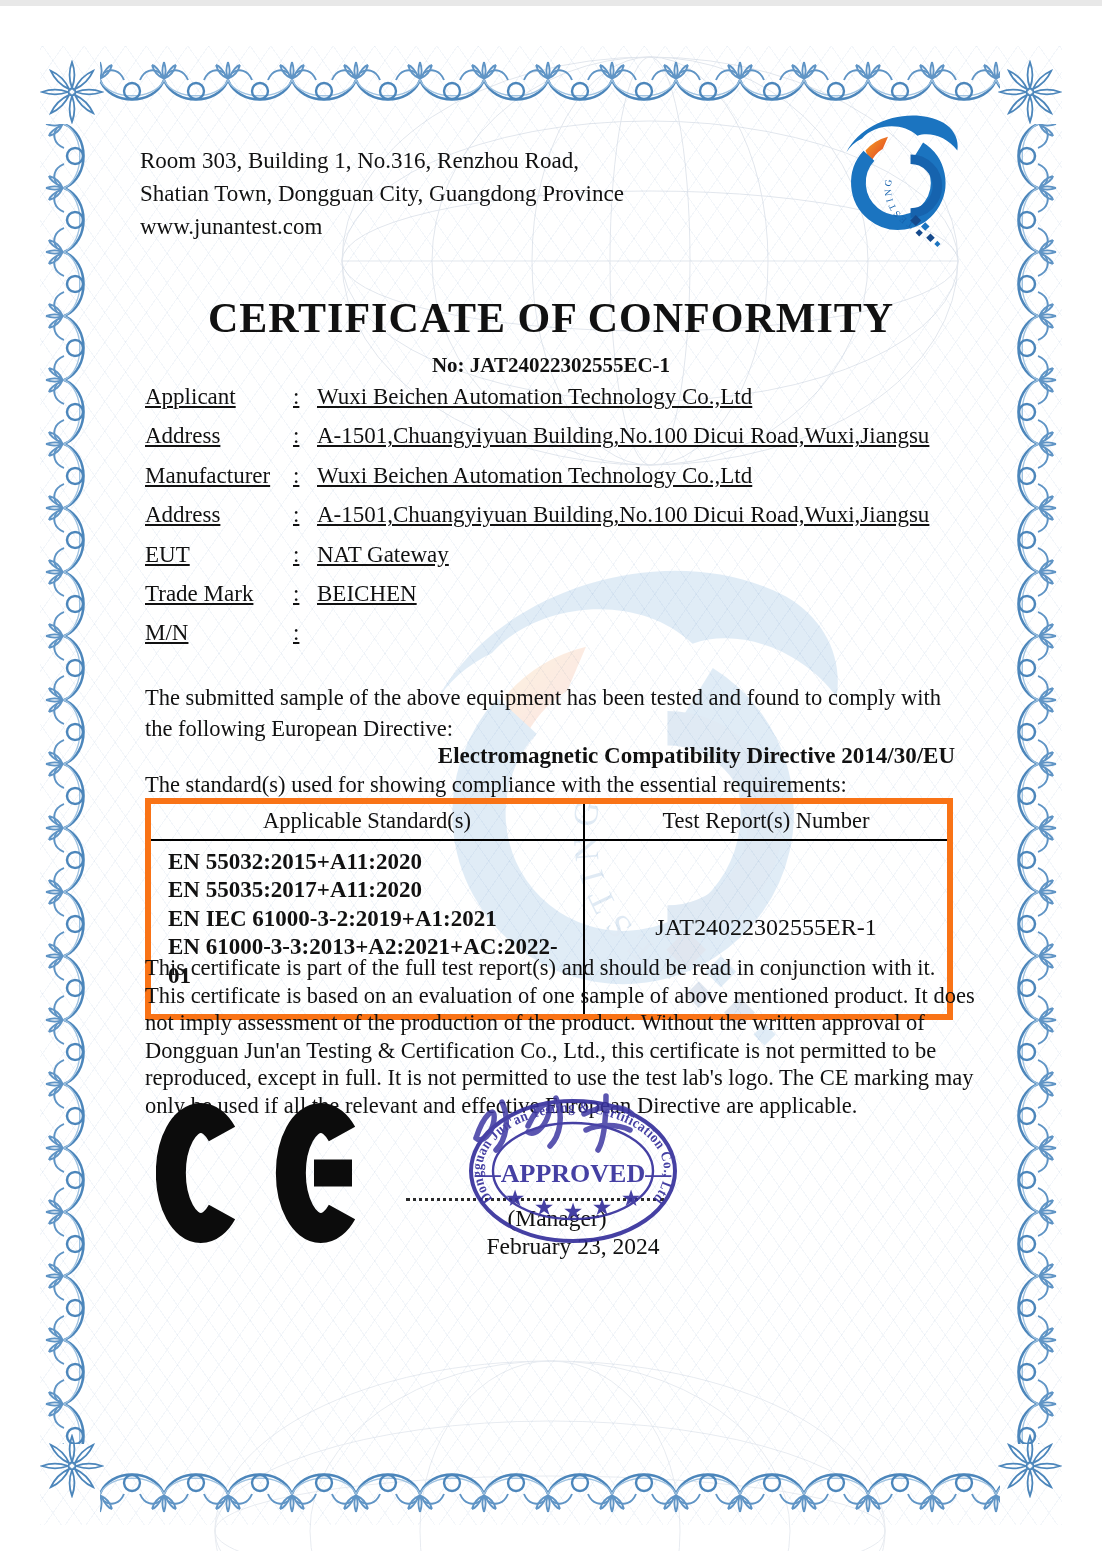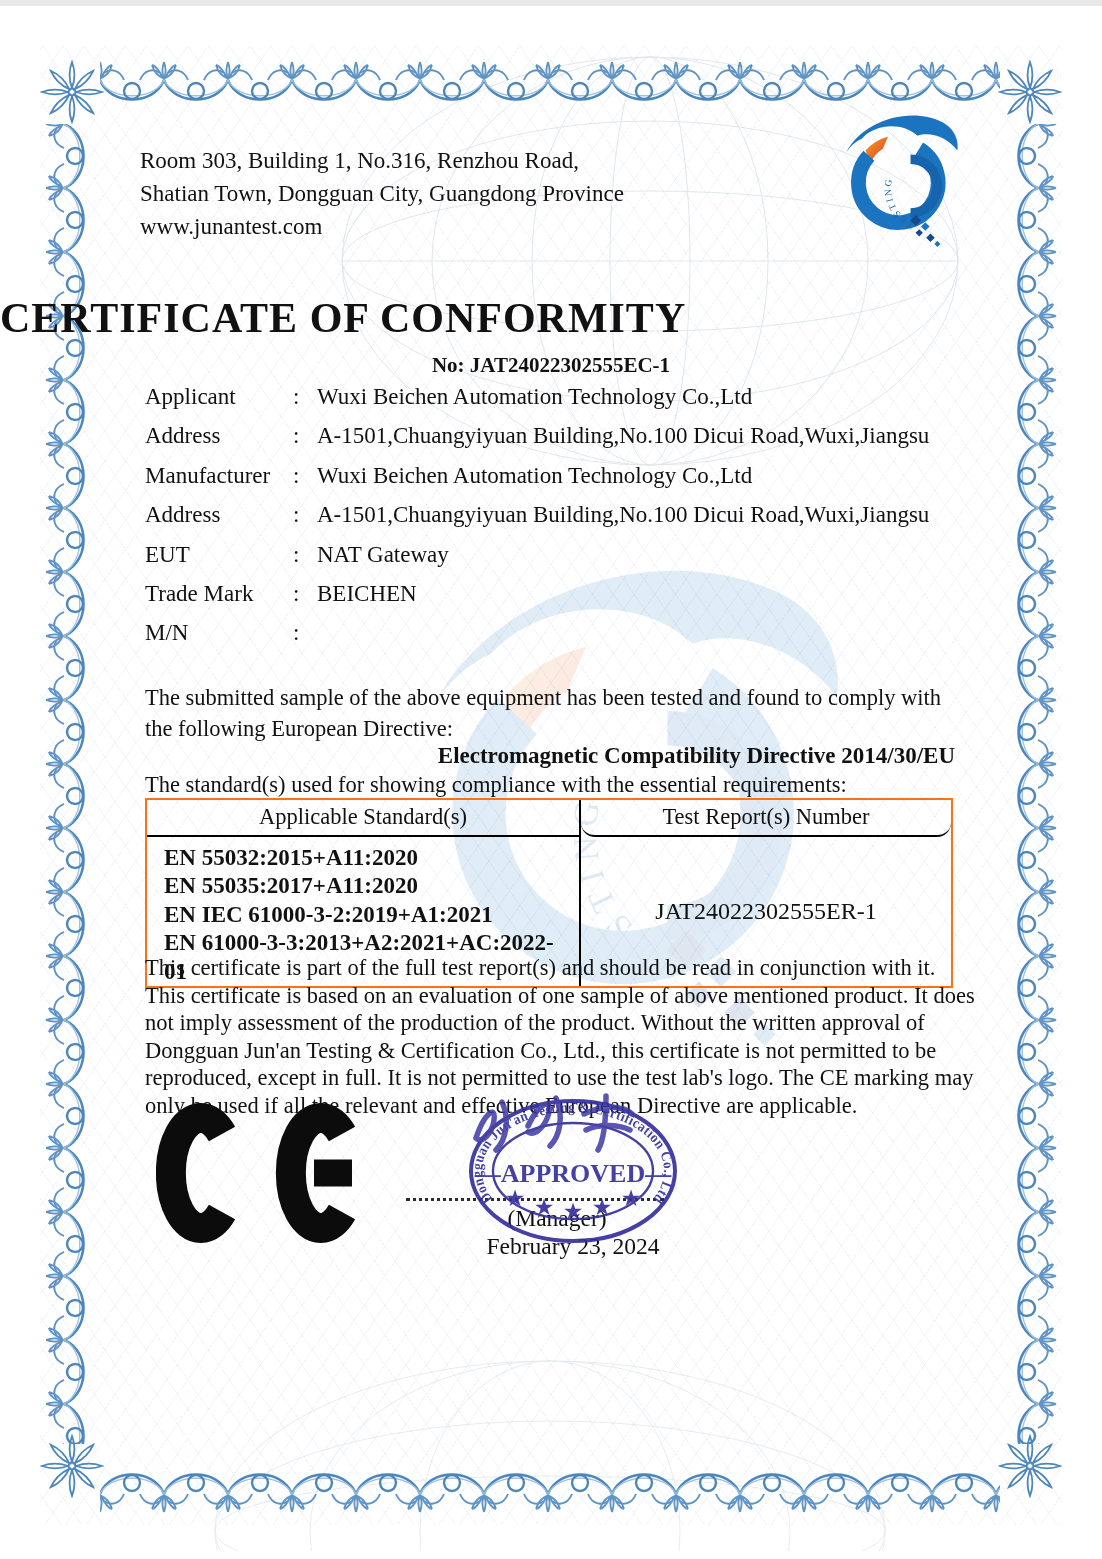--- a/index.html
+++ b/index.html
@@ -28,39 +28,39 @@
   .band-left{left:42px;top:118px;transform-origin:0 0;transform:rotate(90deg) scaleY(-1);}
   .band-right{left:1060px;top:118px;transform-origin:0 0;transform:rotate(90deg);}
   .corner{position:absolute;width:64px;height:64px;}
   
   .globe{position:absolute;opacity:.5;pointer-events:none;}
   .wm-logo{position:absolute;left:398px;top:545px;width:470px;height:505px;opacity:.13;pointer-events:none;}
   
   .lab-address{left:140px;top:138px;font-size:23px;line-height:33px;}
   .logo{left:836px;top:104px;width:130px;height:140px;}
   
-  .title{left:0;right:0;top:288px;text-align:left;font-size:42px;font-weight:bold;letter-spacing:1px;}
+  .title{left:0;right:0;top:288px;text-align:center;font-size:42px;font-weight:bold;letter-spacing:1px;}
   .cert-no{left:0;right:0;top:347px;text-align:center;font-size:21px;font-weight:bold;}
   
   .fields{left:145px;top:373px;width:830px;}
-  .frow{display:flex;height:39.4px;align-items:flex-start;padding-top:5px;box-sizing:border-box;font-size:23px;}
+  .frow{display:flex;height:39.4px;align-items:flex-start;padding-top:5px;box-sizing:border-box;font-size:23px;text-decoration:underline;}
   .flabel{width:148px;flex:none;}
   .fcolon{width:24px;flex:none;}
   .fvalue{flex:1;}
   
   .intro{left:145px;top:676px;width:828px;font-size:22.5px;line-height:31px;}
   .directive{left:145px;top:737px;width:810px;text-align:right;font-size:23px;font-weight:bold;}
   .std-note{left:145px;top:766px;width:828px;font-size:22.5px;}
   
-  .std-table{left:145px;top:792px;width:808px;border:2px solid #f97316;display:grid;grid-template-columns:434px 1fr;box-sizing:border-box;background:transparent;}
+  .std-table{left:145px;top:792px;width:808px;border:6px solid #f97316;display:grid;grid-template-columns:434px 1fr;box-sizing:border-box;background:transparent;}
   .cell{box-sizing:border-box;}
   .th{font-size:22.5px;text-align:center;padding:4px 0 5px;}
   .th1{border-right:2px solid #000;border-bottom:2px solid #000;}
-  .th2{border-bottom:2px solid #000;border-radius:14px;}
-  .td-standards{border-right:2px solid #000;font-weight:bold;font-size:23px;line-height:28.4px;padding:7px 10px 0 17px;font-family:Liberation Serif, serif;}
+  .th2{border-bottom:2px solid #000;}
+  .td-standards{border-right:2px solid #000;font-weight:bold;font-size:23px;line-height:28.4px;padding:7px 10px 24px 17px;font-family:Liberation Serif, serif;}
   .td-report{display:flex;align-items:center;justify-content:center;font-weight:normal;font-size:24px;}
   
   .disclaimer{left:145px;top:948px;width:830px;font-size:22.5px;line-height:27.6px;}
   
   .ce{left:156px;top:1092px;width:205px;height:150px;}
   .dotline{left:406px;top:1172px;width:258px;height:20px;border-bottom:3px dotted #2b2b2b;}
   .stamp{left:432px;top:1076px;width:290px;height:180px;z-index:5;pointer-events:none;}
   .manager{left:412px;top:1199px;width:290px;text-align:center;font-size:23.5px;z-index:3;}
   .sign-date{left:428px;top:1227px;width:290px;text-align:center;font-size:23.5px;z-index:3;}
 </style>

